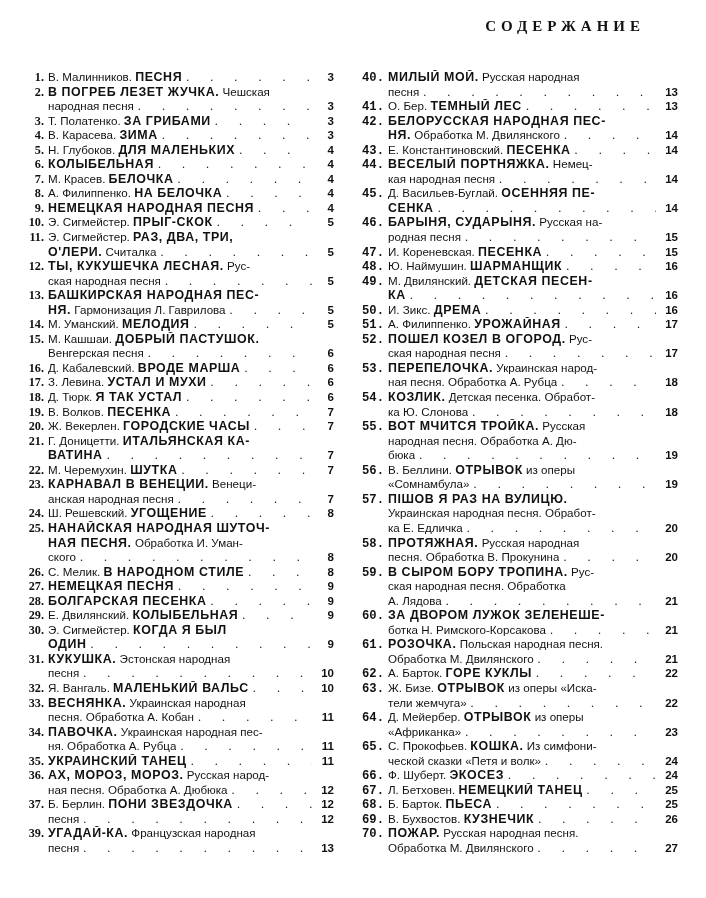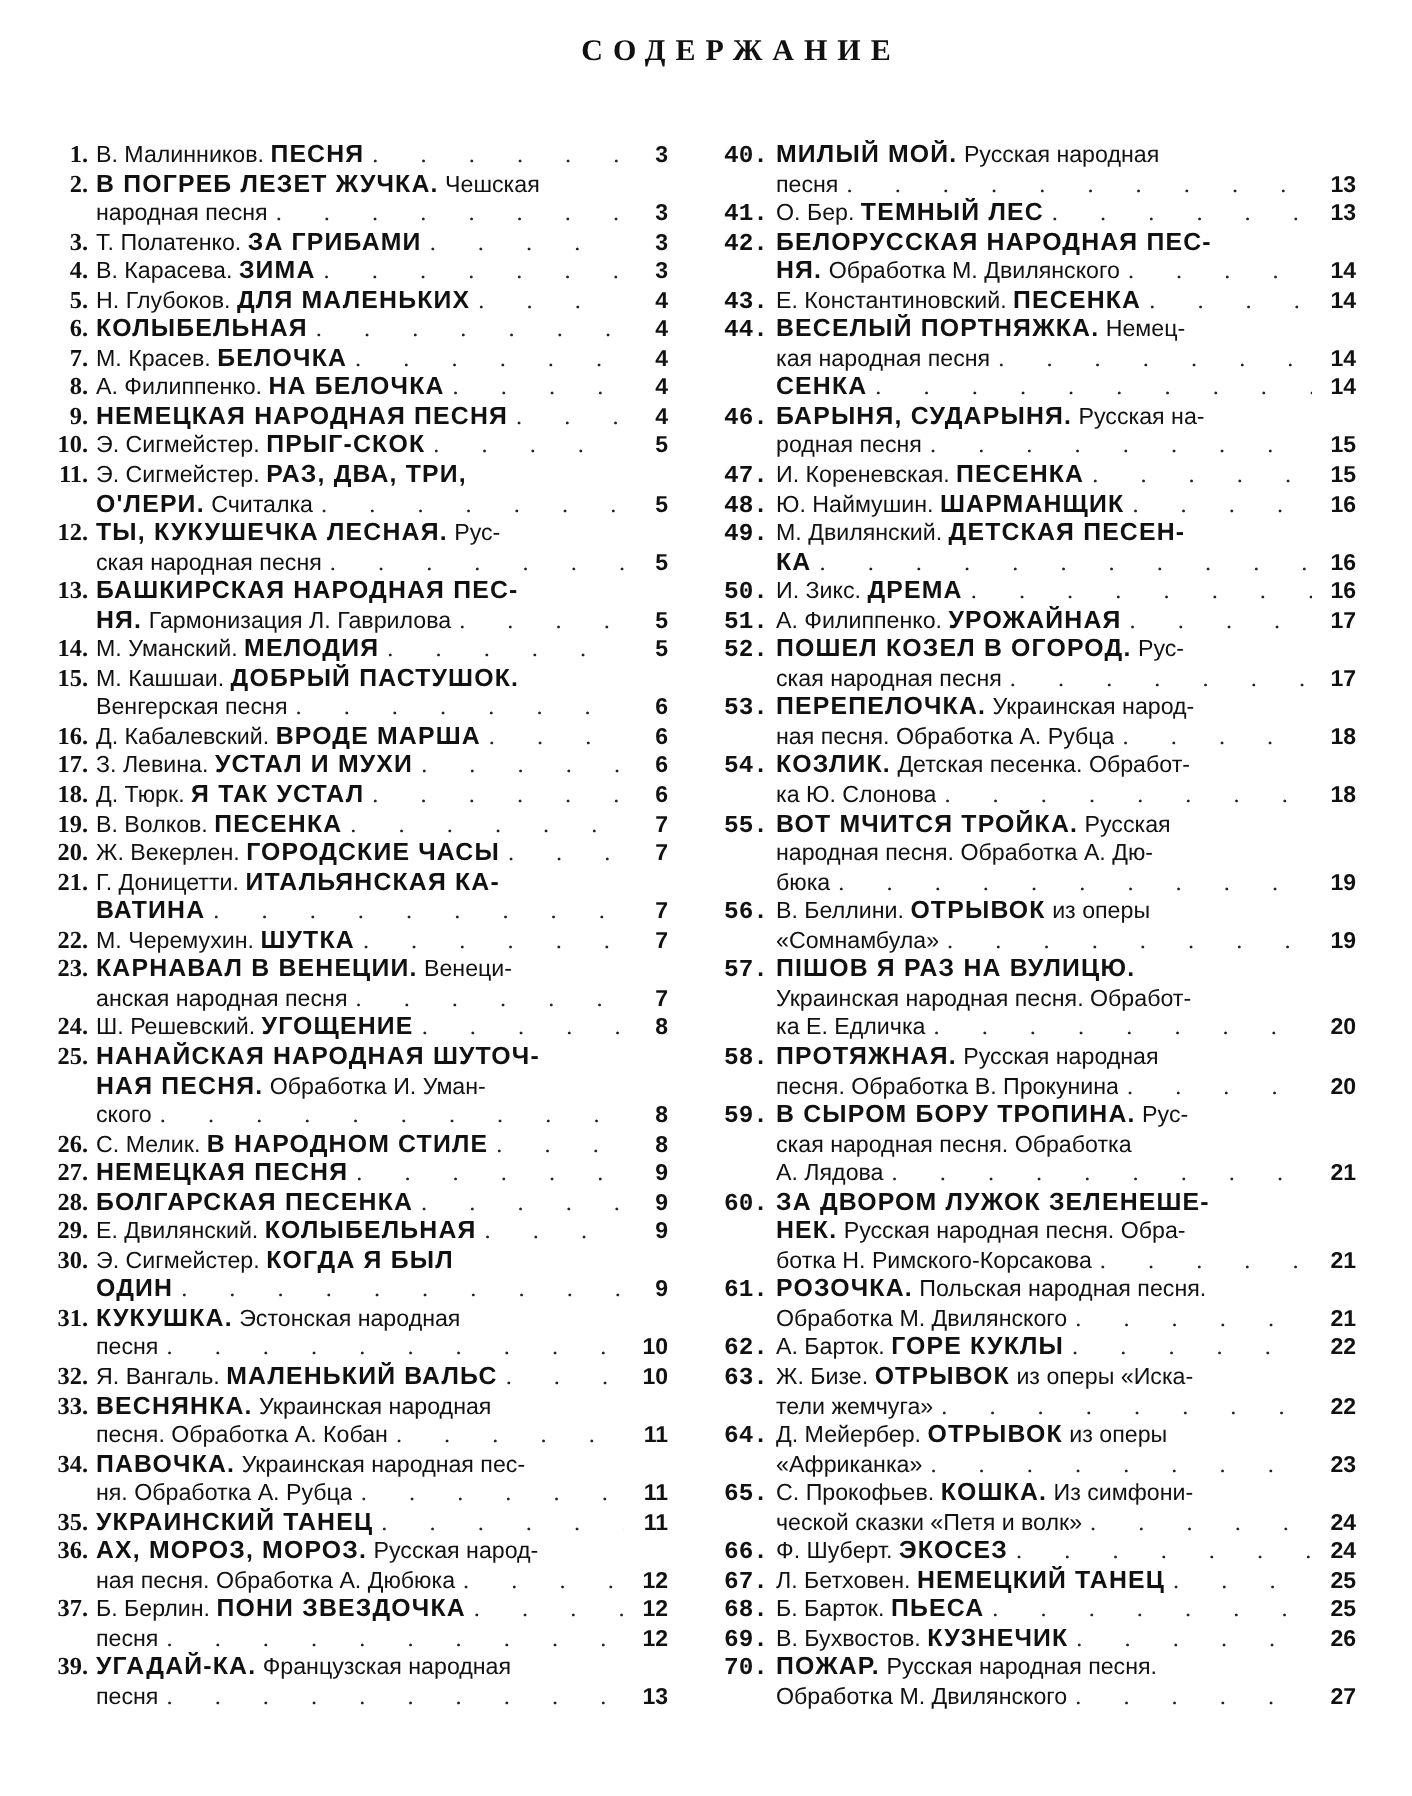--- a/index.html
+++ b/index.html
@@ -1,19 +1,19 @@
 <!DOCTYPE html>
 <html><head>
   <meta charset="utf-8">
   <style>
     html, body { margin: 0; padding: 0; background: #ffffff; }
     body { width: 706px; height: 898px; position: relative; overflow: hidden;
            font-family: "Liberation Serif", "DejaVu Serif", serif; color: #111; }
-    .page-title { position: absolute; top: 18px; left: 0; width: 645px; text-align: center;
-                  font-size: 15px; font-weight: bold; letter-spacing: 5px; padding-left: 48px; }
+    .page-title { position: absolute; top: 18px; left: 0; width: 645px; text-align: right;
+                  font-size: 15px; font-weight: bold; letter-spacing: 5px; }
     .col { position: absolute; top: 70px; }
     .col.left { left: 22px; width: 312px; }
     .col.right { left: 360px; width: 318px; }
     .entry { display: block; }
     .line { display: flex; align-items: baseline; height: 14.55px; line-height: 14.55px;
             font-size: 12.2px; white-space: nowrap; }
     .num { width: 22px; flex: none; text-align: right; padding-right: 4px; font-weight: bold; }
     .col.right .num { width: 24px; font-family: Liberation Mono, monospace; }
     .indent { width: 26px; flex: none; }
     .col.right .indent { width: 28px; }
@@ -486,20 +486,26 @@
       </div>
       <div class="line">
         <span class="indent"></span>
         <span class="txt"><span class="s">кая народная песня</span><span class="t"></span><span class="s"></span></span>
         <span class="dots">. . . . . . . . . . . . . . . . . . . .</span>
         <span class="page">14</span>
       </div>
     </div>
     <div class="entry">
       <div class="line">
+        <span class="num">45.</span>
+        <span class="txt"><span class="s">Д. Васильев-Буглай. </span><span class="t">ОСЕННЯЯ ПЕ-</span><span class="s"></span></span>
+        <span class="dots"></span>
+        <span class="page"></span>
+      </div>
+      <div class="line">
         <span class="indent"></span>
         <span class="txt"><span class="s"></span><span class="t">СЕНКА</span><span class="s"></span></span>
         <span class="dots">. . . . . . . . . . . . . . . . . . . .</span>
         <span class="page">14</span>
       </div>
     </div>
     <div class="entry">
       <div class="line">
         <span class="num">46.</span>
         <span class="txt"><span class="s"></span><span class="t">БАРЫНЯ, СУДАРЫНЯ.</span><span class="s"> Русская на-</span></span>
@@ -686,26 +692,20 @@
         <span class="indent"></span>
         <span class="txt"><span class="s">А. Лядова</span><span class="t"></span><span class="s"></span></span>
         <span class="dots">. . . . . . . . . . . . . . . . . . . .</span>
         <span class="page">21</span>
       </div>
     </div>
     <div class="entry">
       <div class="line">
         <span class="num">60.</span>
         <span class="txt"><span class="s"></span><span class="t">ЗА ДВОРОМ ЛУЖОК ЗЕЛЕНЕШЕ-</span><span class="s"></span></span>
-        <span class="dots"></span>
-        <span class="page"></span>
-      </div>
-      <div class="line">
-        <span class="indent"></span>
-        <span class="txt"><span class="s"></span><span class="t">НЕК.</span><span class="s"> Русская народная песня. Обра-</span></span>
         <span class="dots"></span>
         <span class="page"></span>
       </div>
       <div class="line">
         <span class="indent"></span>
         <span class="txt"><span class="s">ботка Н. Римского-Корсакова</span><span class="t"></span><span class="s"></span></span>
         <span class="dots">. . . . . . . . . . . . . . . . . . . .</span>
         <span class="page">21</span>
       </div>
     </div>

